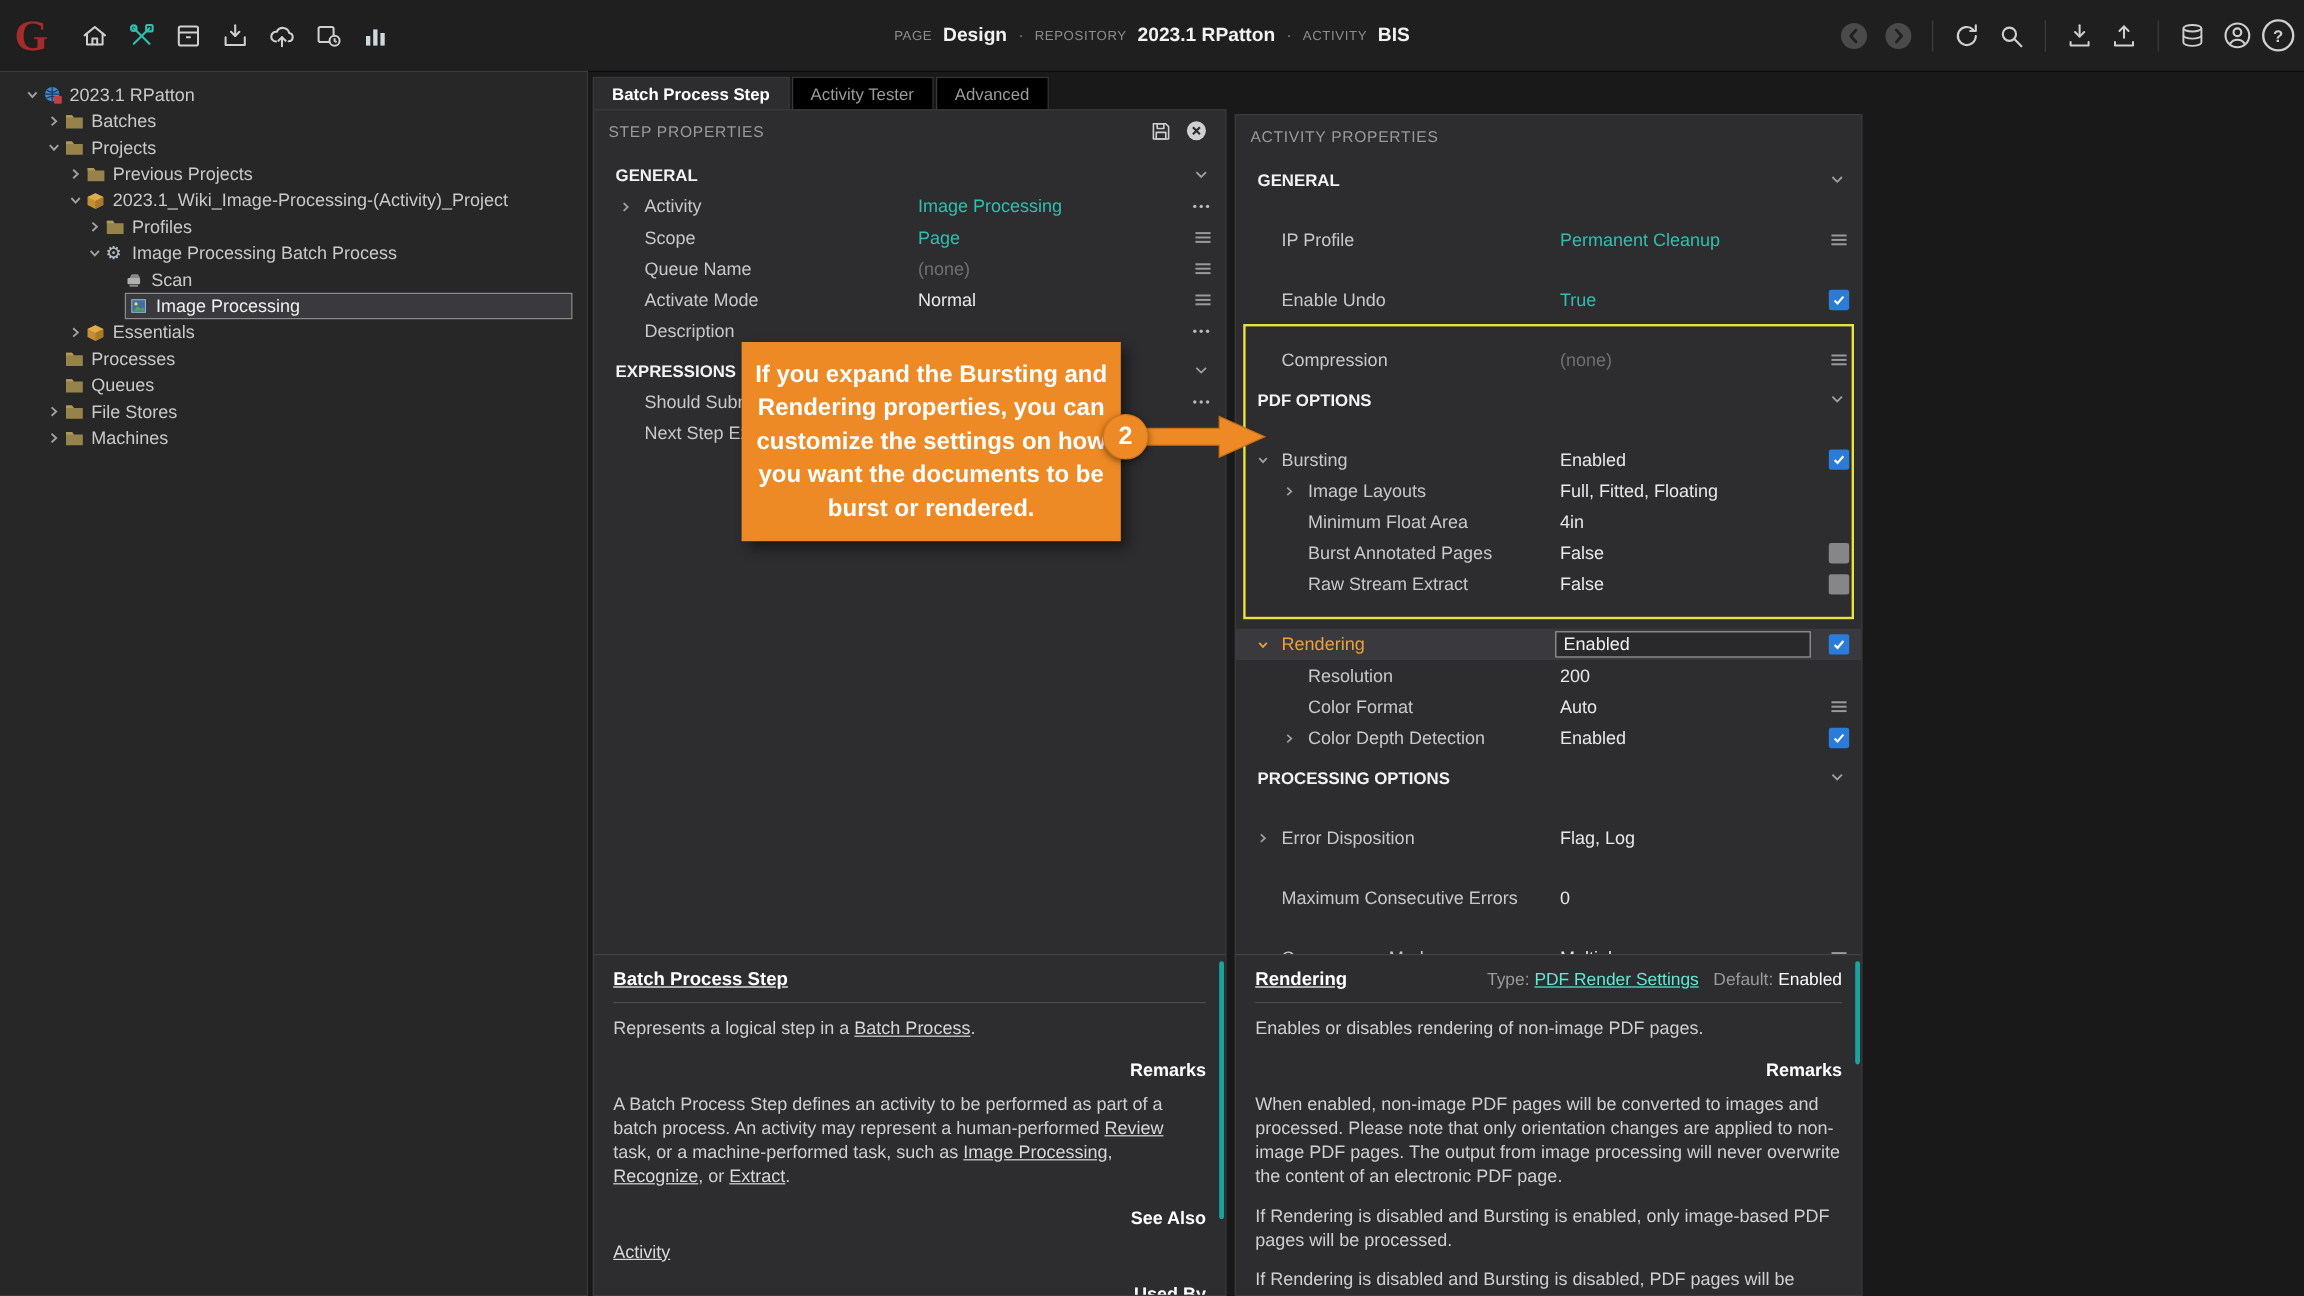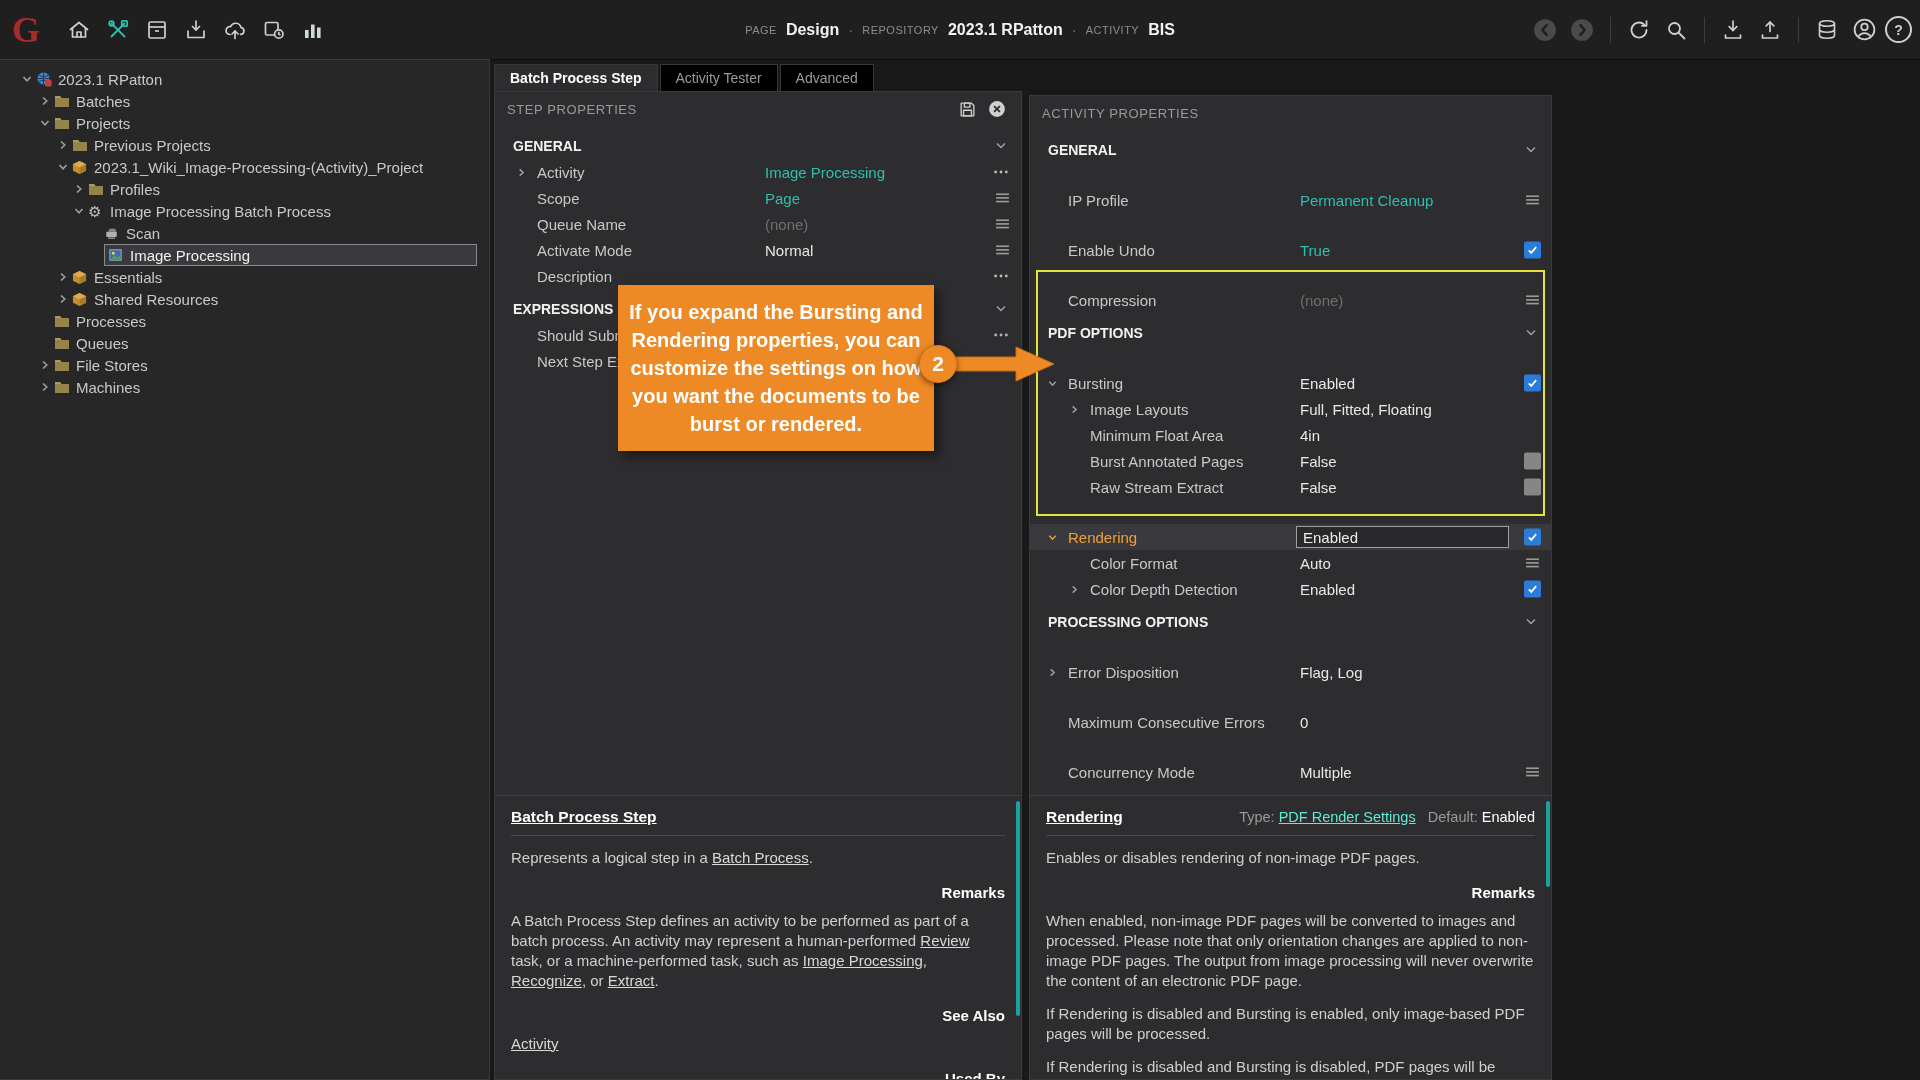--- a/index.html
+++ b/index.html
@@ -355,35 +355,20 @@
     <span class="ticon">
         <svg width="15" height="15" viewBox="0 0 16 16">
           <path d="M8 1 15 4.5v7L8 15 1 11.5v-7z" fill="#c28f35"></path>
           <path d="M8 1 15 4.5 8 8 1 4.5z" fill="#e0ac4a"></path>
           <path d="M8 8v7l7-3.5v-7z" fill="#a87a2a"></path>
         </svg>
       </span>
     <span class="tlabel">Essentials</span>
   </div>
 
-  <div class="trow lvl2">
-    <span class="tchev">
-        <svg width="10" height="10" viewBox="0 0 10 10" fill="none" stroke="#a0a0a0" stroke-width="1.6">
-          <path d="M3 1.5 6.8 5 3 8.5"></path>
-        </svg>
-      </span>
-    <span class="ticon">
-        <svg width="15" height="15" viewBox="0 0 16 16">
-          <path d="M8 1 15 4.5v7L8 15 1 11.5v-7z" fill="#c28f35"></path>
-          <path d="M8 1 15 4.5 8 8 1 4.5z" fill="#e0ac4a"></path>
-          <path d="M8 8v7l7-3.5v-7z" fill="#a87a2a"></path>
-        </svg>
-      </span>
-    <span class="tlabel">Shared Resources</span>
-  </div>
 
   <div class="trow lvl1">
     <span class="tchev"></span>
     <span class="ticon">
         <svg width="16" height="14" viewBox="0 0 16 14">
           <path d="M1 2h5l1.5 2H15v9H1z" fill="#96834a"></path>
           <path d="M1 2h5l1.5 2H1z" fill="#b0995a"></path>
         </svg>
       </span>
     <span class="tlabel">Processes</span>
@@ -699,20 +684,25 @@
         </span>
       <span class="pname">Rendering</span>
       <span class="value-editor">Enabled</span>
       <span class="cb on">
           <svg width="13" height="13" viewBox="0 0 16 16" fill="none" stroke="#fff" stroke-width="2.2">
             <path d="M3.5 8.5 6.5 11.5 12.5 4.5"></path>
           </svg>
         </span>
     </div>
 
+    <div class="prow r1">
+      <span class="chev"></span>
+      <span class="pname">Resolution</span>
+      <span class="pvalue">200</span>
+    </div>
 
     <div class="prow r1">
       <span class="chev"></span>
       <span class="pname">Color Format</span>
       <span class="pvalue">Auto</span>
       <span class="pctl">
           <svg width="13" height="11" viewBox="0 0 14 12" fill="#9a9a9a">
             <rect y="1" width="14" height="1.8"></rect>
             <rect y="5" width="14" height="1.8"></rect>
             <rect y="9" width="14" height="1.8"></rect>

